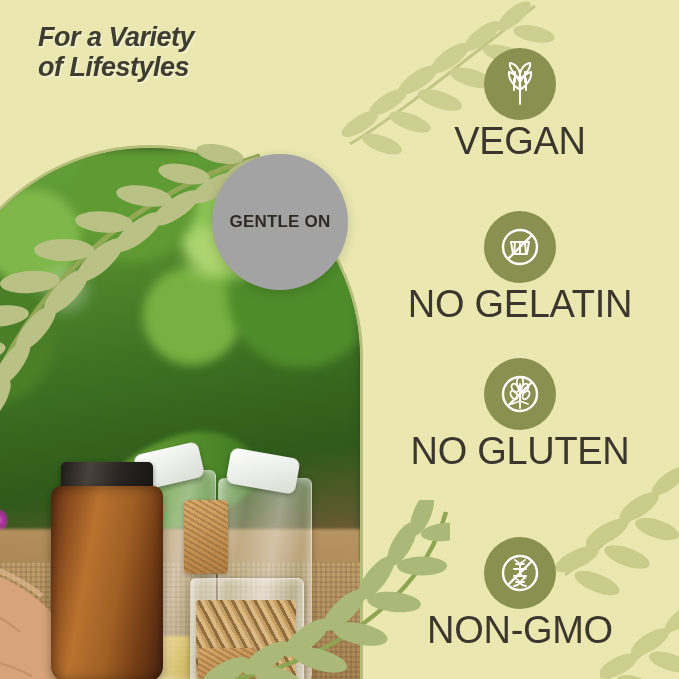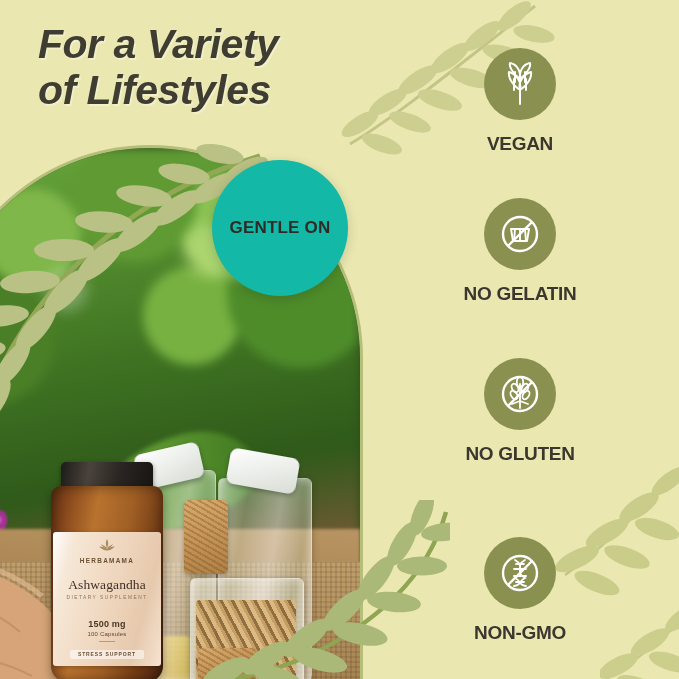--- a/index.html
+++ b/index.html
@@ -20,21 +20,21 @@
   .deco{position:absolute;pointer-events:none;}
   .deco svg{display:block;}
 
   #deco-top-right{top:-6px;left:330px;width:230px;height:170px;opacity:.85;}
   #deco-mid-right{top:455px;left:555px;width:135px;height:150px;opacity:.85;}
   #deco-bottom-right{top:600px;left:600px;width:100px;height:95px;opacity:.8;}
 
   
   #headline{
     position:absolute;left:38px;top:22px;width:330px;
-    font-size:41px;line-height:1.12;
+    font-size:27px;line-height:1.12;
     font-weight:700;font-style:italic;
     color:#3f3c31;
     letter-spacing:-.5px;
     text-shadow:1.5px 1.5px 0 rgba(255,255,255,.35);
   }
   #headline .l{display:block;white-space:nowrap;}
 
   
   #photo-frame{
     position:absolute;left:-60px;top:148px;
@@ -173,42 +173,42 @@
 
   
   #fern-arch{position:absolute;left:-62px;top:140px;width:330px;height:330px;pointer-events:none;}
   #fern-bottom{position:absolute;left:200px;top:500px;width:250px;height:190px;pointer-events:none;}
 
   
   #gentle-leaf{
     position:absolute;left:272px;top:250px;width:52px;height:36px;
   }
   #gentle-badge{
-    position:absolute;left:212px;top:160px;width:136px;height:136px;
-    border-radius:50%;background:#14b8a6;
+    position:absolute;left:212px;top:154px;width:136px;height:136px;
+    border-radius:50%;background:#a3a3a3;
     box-shadow:0 3px 12px rgba(0,0,0,.16);
     display:flex;flex-direction:column;align-items:center;justify-content:center;
     text-align:center;
   }
   #gentle-badge .gl{
     font-size:17px;font-weight:700;color:#2e2b26;letter-spacing:.2px;line-height:1.28;
     white-space:nowrap;
   }
 
   
   .claim{position:absolute;width:300px;text-align:center;left:370px;}
   .claim .circle{
     width:72px;height:72px;border-radius:50%;background:#8a9150;
     margin:0 auto;display:flex;align-items:center;justify-content:center;
   }
   .claim .label{
-    margin-top:13px;font-size:19px;font-weight:700;color:#3b372e;letter-spacing:-.3px;
+    font-size:38px;font-weight:400;color:#3b372e;letter-spacing:-.3px;
   }
   #claim-0{top:48px;}
-  #claim-1{top:198px;}
+  #claim-1{top:211px;}
   #claim-2{top:358px;}
   #claim-3{top:537px;}
 </style>
 </head>
 <body>
 
 <div id="stage">
 
   <div class="deco" id="deco-top-right">
     <svg viewBox="0 0 230 170">
@@ -318,38 +318,20 @@
           <path d="M16 104 C66 100 120 108 158 128"></path>
           <path d="M10 176 C64 176 128 186 166 206"></path>
           <path d="M6 244 C62 244 122 252 156 268"></path>
         </g>
         <path d="M0 12 C58 0 124 12 168 48" fill="none" stroke="#e8c09a" stroke-width="5" opacity=".6"></path>
       </svg>
 
       <div class="ph" id="bottle">
         <div id="bottle-cap"></div>
         <div id="bottle-body"></div>
-        <div id="bottle-label">
-          <svg id="brand-logo" viewBox="0 0 20 13">
-            <g fill="#a98a5c">
-              <path d="M10 0 C11.6 3 11.6 6.2 10 9 C8.4 6.2 8.4 3 10 0 Z"></path>
-              <path d="M10 10 C7.4 8.4 5 7.6 2 7.6 C4.2 10 7 11.4 10 11.6 Z"></path>
-              <path d="M10 10 C12.6 8.4 15 7.6 18 7.6 C15.8 10 13 11.4 10 11.6 Z"></path>
-              <path d="M10 9 C8 7.2 6.2 6 3.8 5.2 C5.4 7.4 7.6 9 10 9.8 Z"></path>
-              <path d="M10 9 C12 7.2 13.8 6 16.2 5.2 C14.6 7.4 12.4 9 10 9.8 Z"></path>
-            </g>
-          </svg>
-          <div id="brand-name">HERBAMAMA</div>
-          <div id="product-name">Ashwagandha</div>
-          <div id="product-sub">DIETARY SUPPLEMENT</div>
-          <div id="dose">1500 mg</div>
-          <div id="count">100 Capsules</div>
-          <div id="rule"></div>
-          <div id="support">STRESS SUPPORT</div>
-        </div>
       </div>
     </div>
   </div>
 
   <svg id="fern-arch" viewBox="0 0 330 330">
     <g>
       <path d="M34 312 C52 226 104 142 196 76 C236 48 282 28 322 16" stroke="#93a855" stroke-width="5" fill="none"></path>
       <g fill="#b9c184">
         <ellipse cx="44" cy="300" rx="26" ry="10" transform="rotate(-62 44 300)"></ellipse>
         <ellipse cx="18" cy="286" rx="26" ry="10" transform="rotate(-18 18 286)"></ellipse>

